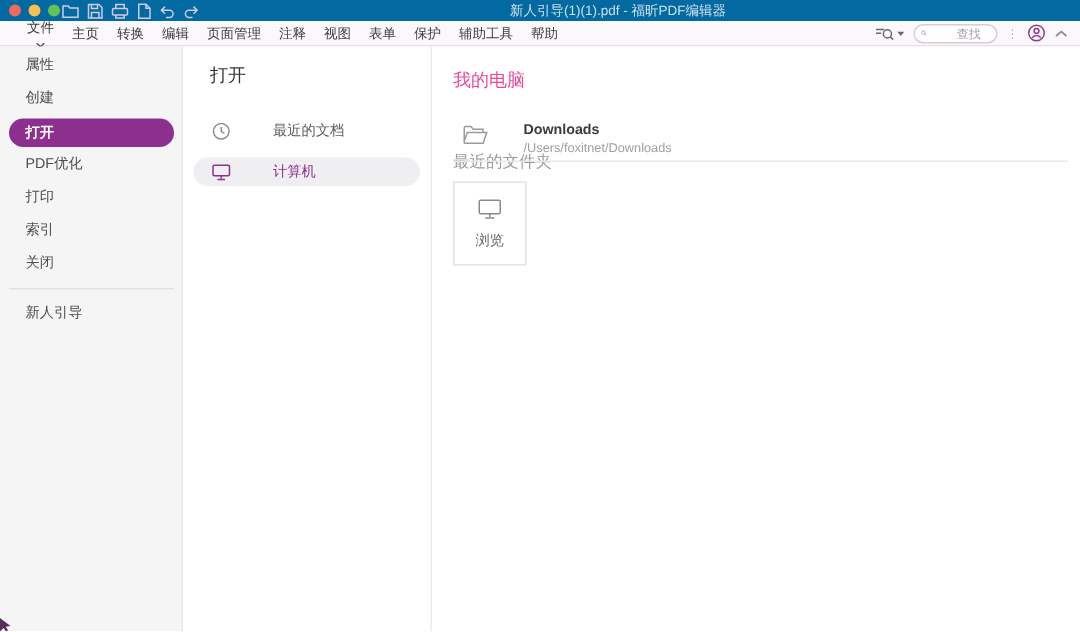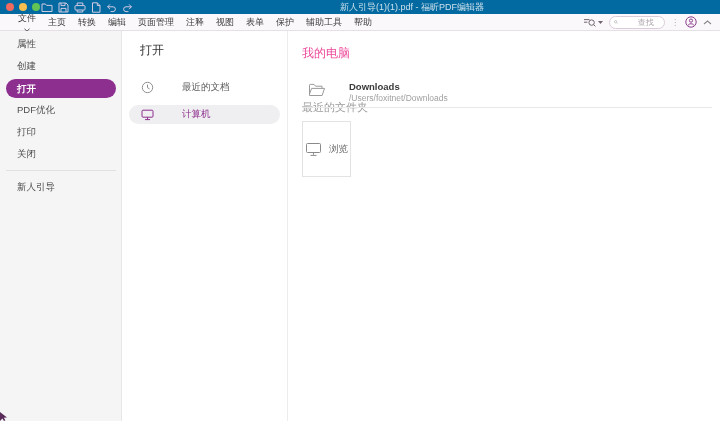--- a/index.html
+++ b/index.html
@@ -81,21 +81,21 @@
   .rp-title{position:absolute;left:14px;top:14px;font-size:12px;color:#ec4899;}
   .rp-label{position:absolute;left:14px;top:37px;font-size:11px;color:#9a9a9a;margin-top:32px;}
   .folder-row{position:absolute;left:14px;right:8px;top:49px;height:26px;cursor:default;}
   .folder-row .f-icon{position:absolute;left:6px;top:2px;}
   .folder-row .f-name{position:absolute;left:47px;top:1px;font-size:9.5px;font-weight:bold;color:#3a3a3a;}
   .folder-row .f-path{position:absolute;left:47px;top:13px;font-size:8.5px;color:#9f9f9f;}
   .rp-divider{position:absolute;left:14px;right:8px;top:76px;border-top:1px solid #e8e8e8;}
   .browse-tile{
     position:absolute;left:14px;top:90px;width:49px;height:56px;
     border:1px solid #e4e2e4;background:#fff;box-sizing:border-box;
-    display:flex;flex-direction:row;align-items:center;justify-content:center;gap:7px;
+    display:flex;flex-direction:column;align-items:center;justify-content:center;gap:7px;
     cursor:default;
   }
   .browse-tile .b-label{font-size:9.5px;color:#666;}
   
   .cursor{position:absolute;left:0;top:412px;}
 </style>
 </head>
 <body>
 
 <div class="titlebar">
@@ -204,20 +204,21 @@
 </div>
 
 <div class="app-body">
 
   <div class="sidebar">
     <div class="sb-item"><span>属性</span></div>
     <div class="sb-item"><span>创建</span></div>
     <div class="sb-item active"><span>打开</span></div>
     <div class="sb-item"><span>PDF优化</span></div>
     <div class="sb-item"><span>打印</span></div>
+    <div class="sb-item"><span>索引</span></div>
     <div class="sb-item"><span>关闭</span></div>
     <div class="sb-divider"></div>
     <div class="sb-item sb-pref"><span>新人引导</span></div>
   </div>
 
   <div class="middle">
     <div class="panel-title">打开</div>
     <div class="open-row recent">
       <svg width="13" height="13" viewBox="0 0 13 13" fill="none" stroke="#8f8f8f" stroke-width="1">
         <circle cx="6.5" cy="6.5" r="5.2"></circle>

